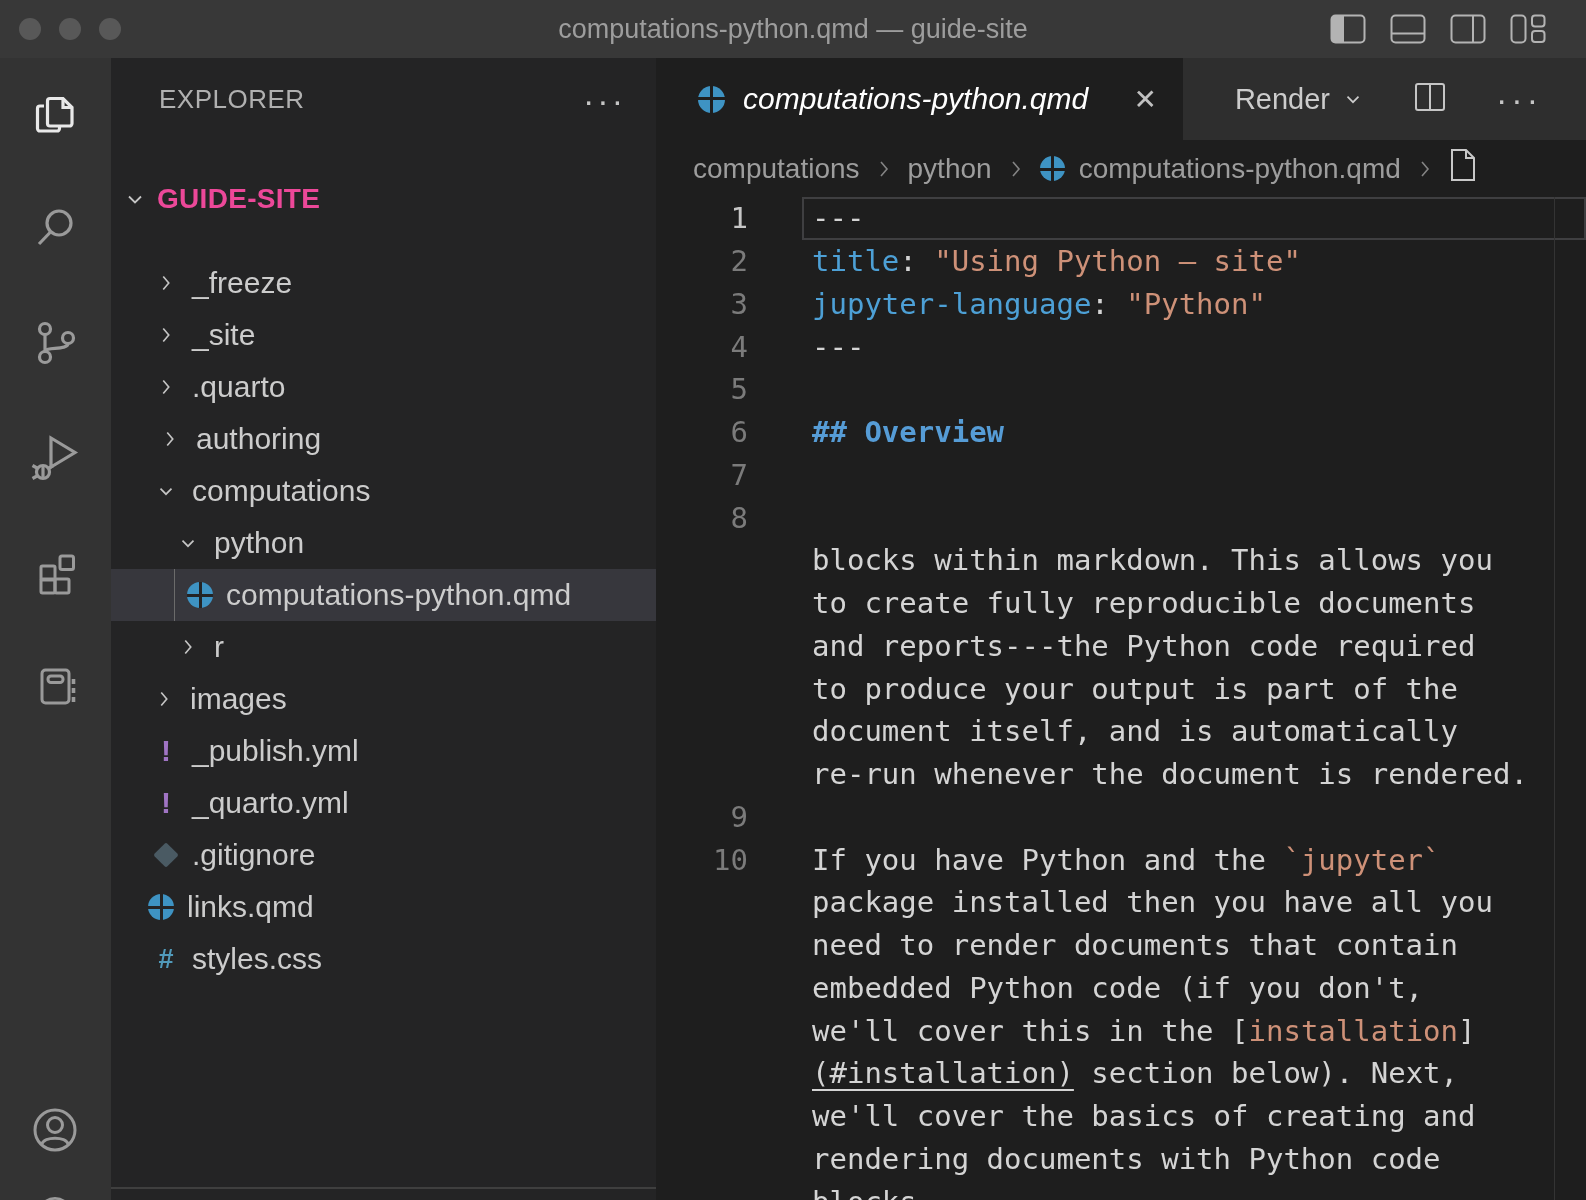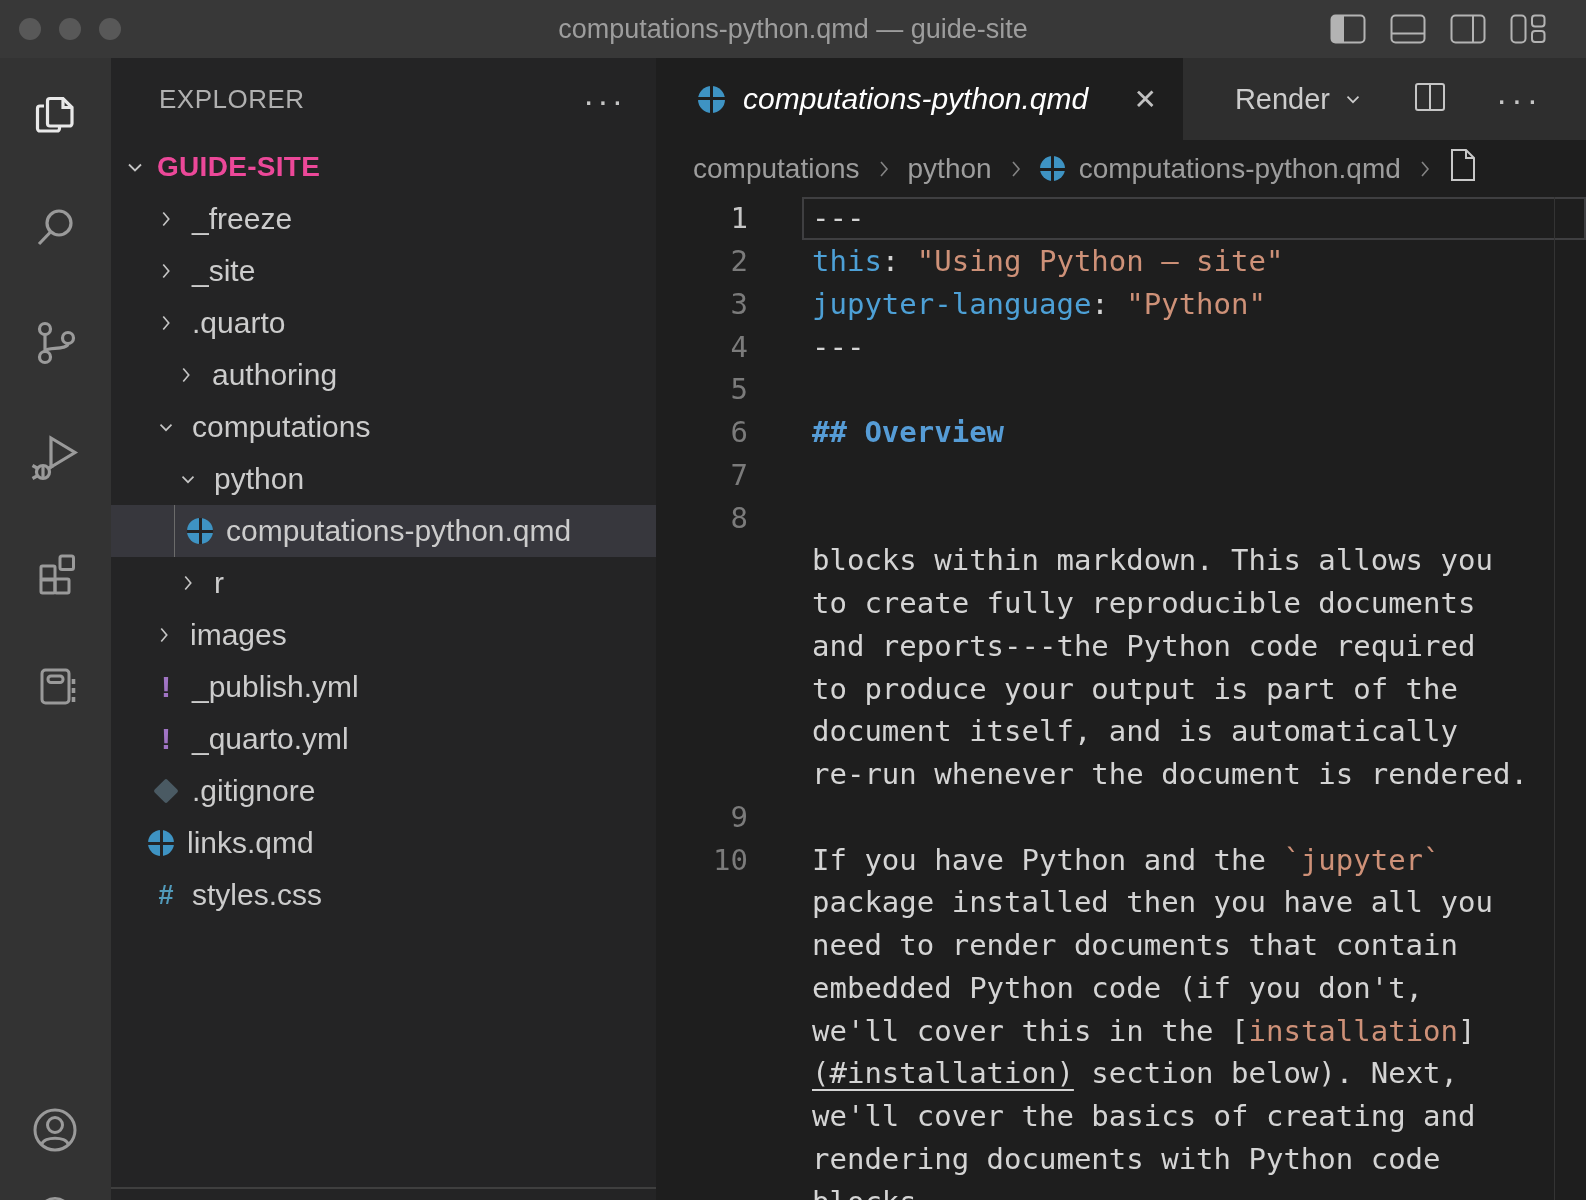--- a/index.html
+++ b/index.html
@@ -25,21 +25,21 @@
     display:flex; flex-direction:column; align-items:center; flex:0 0 111px; }
   .act-icon { width:52px; height:52px; color:#9a9a9a; margin-top:62px; }
   .act-icon:first-child { margin-top:31px; }
   .act-icon.active { color:#e9e9e9; }
   .act-icon svg { width:52px; height:52px; display:block; }
   .act-bottom { position:absolute; bottom:44px; left:29px; }
   .act-gear { position:absolute; bottom:-42px; left:31px; color:#9a9a9a; }
 
   
   .sidebar { width:545px; background:#242425; color:#cccccc; position:relative;
-    display:flex; flex-direction:column; flex:0 0 545px; overflow:hidden; }
+    display:flex; flex-direction:column; flex:0 0 545px; overflow:hidden;gap:32px; }
   .sb-header { height:83px; display:flex; align-items:center; padding:0 30px 0 48px;
     color:#b0b0b0; font-size:26px; letter-spacing:.5px; }
   .sb-more { margin-left:auto; color:#c5c5c5; font-size:34px; letter-spacing:3px;
     line-height:20px; cursor:pointer; }
   .sb-section { height:52px; display:flex; align-items:center; padding-left:12px;
     color:#ec4899; font-weight:bold; font-size:28px; letter-spacing:.3px; }
   .sb-section .chev { margin-right:10px; }
   .tree { flex:0 0 auto; }
   .trow { height:52px; display:flex; align-items:center; font-size:30px; color:#cccccc;
     position:relative; cursor:pointer; }
@@ -239,21 +239,21 @@
           <div class="trow" style="padding-left: 42px;">
             <span class="ticon">
               <span class="chev">
                 <svg width="22" height="22" viewBox="0 0 24 24" fill="none" stroke="currentColor" stroke-width="1.8">
                   <polyline points="9,5 15,12 9,19"></polyline>
                 </svg>
               </span>
             </span>
             <span>.quarto</span>
           </div>
-          <div class="trow" style="padding-left: 62px;">
+          <div class="trow" style="padding-left: 46px;">
             <span class="ticon">
               <span class="chev">
                 <svg width="22" height="22" viewBox="0 0 24 24" fill="none" stroke="currentColor" stroke-width="1.8">
                   <polyline points="9,5 15,12 9,19"></polyline>
                 </svg>
               </span>
             </span>
             <span>authoring</span>
           </div>
           <div class="trow" style="padding-left: 42px;">
@@ -391,21 +391,21 @@
 
       <div class="code" id="code">
         <div class="curline"></div>
         <div class="ruler"></div>
       <div class="crow cur">
             <span class="gut">1</span>
             <span class="ctext"><span class="c-d">---</span></span>
           </div>
           <div class="crow">
             <span class="gut">2</span>
-            <span class="ctext"><span class="c-k">this</span><span class="c-p">: </span><span class="c-s">"Using Python — site"</span></span>
+            <span class="ctext"><span class="c-k">title</span><span class="c-p">: </span><span class="c-s">"Using Python — site"</span></span>
           </div>
           <div class="crow">
             <span class="gut">3</span>
             <span class="ctext"><span class="c-k">jupyter-language</span><span class="c-p">: </span><span class="c-s">"Python"</span></span>
           </div>
           <div class="crow">
             <span class="gut">4</span>
             <span class="ctext"><span class="c-d">---</span></span>
           </div>
           <div class="crow">

